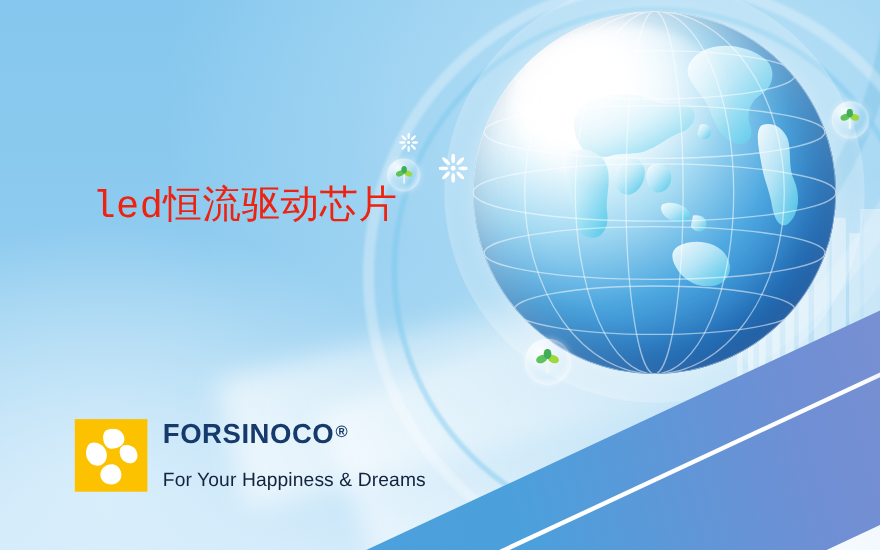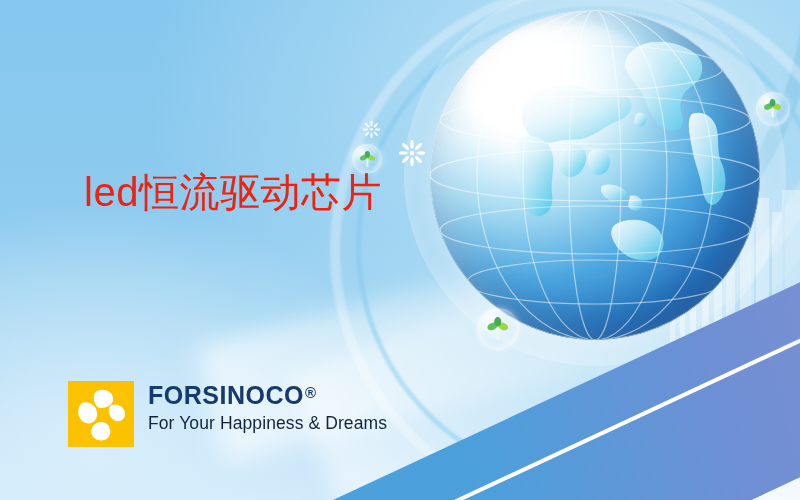--- a/index.html
+++ b/index.html
@@ -203,25 +203,25 @@
     filter: blur(12px);
   }
 
   
   .headline {
     position: absolute;
     left: 84px;
     top: 160px;
     z-index: 40;
     color: #ee2211;
-    font-size: 40px;
+    font-size: 35px;
     line-height: 1.62;
     letter-spacing: 0.5px;
     white-space: nowrap;
-    font-family: Liberation Sans, sans-serif;
+    font-family: Liberation Mono, monospace;
   }
   .headline .line2 { display: block; margin-left: 14px; }
 
   
   .logo-lockup {
     position: absolute;
     left: 68px;
     top: 381px;
     z-index: 40;
     display: flex;
@@ -252,21 +252,21 @@
     color: #153a6b;
     font-size: 15px;
     font-weight: bold;
     margin-top: 2px;
     margin-left: 1px;
   }
   .brand-tagline {
     color: #13243f;
     font-size: 17.5px;
     letter-spacing: 0.1px;
-    margin-top: 5px;
+    margin-top: 18px;
     font-family: "Liberation Sans", sans-serif;
     text-align: right;
   }
 </style>
 </head>
 <body>
 
 <div id="banner">
 
   <div class="sky"></div>

